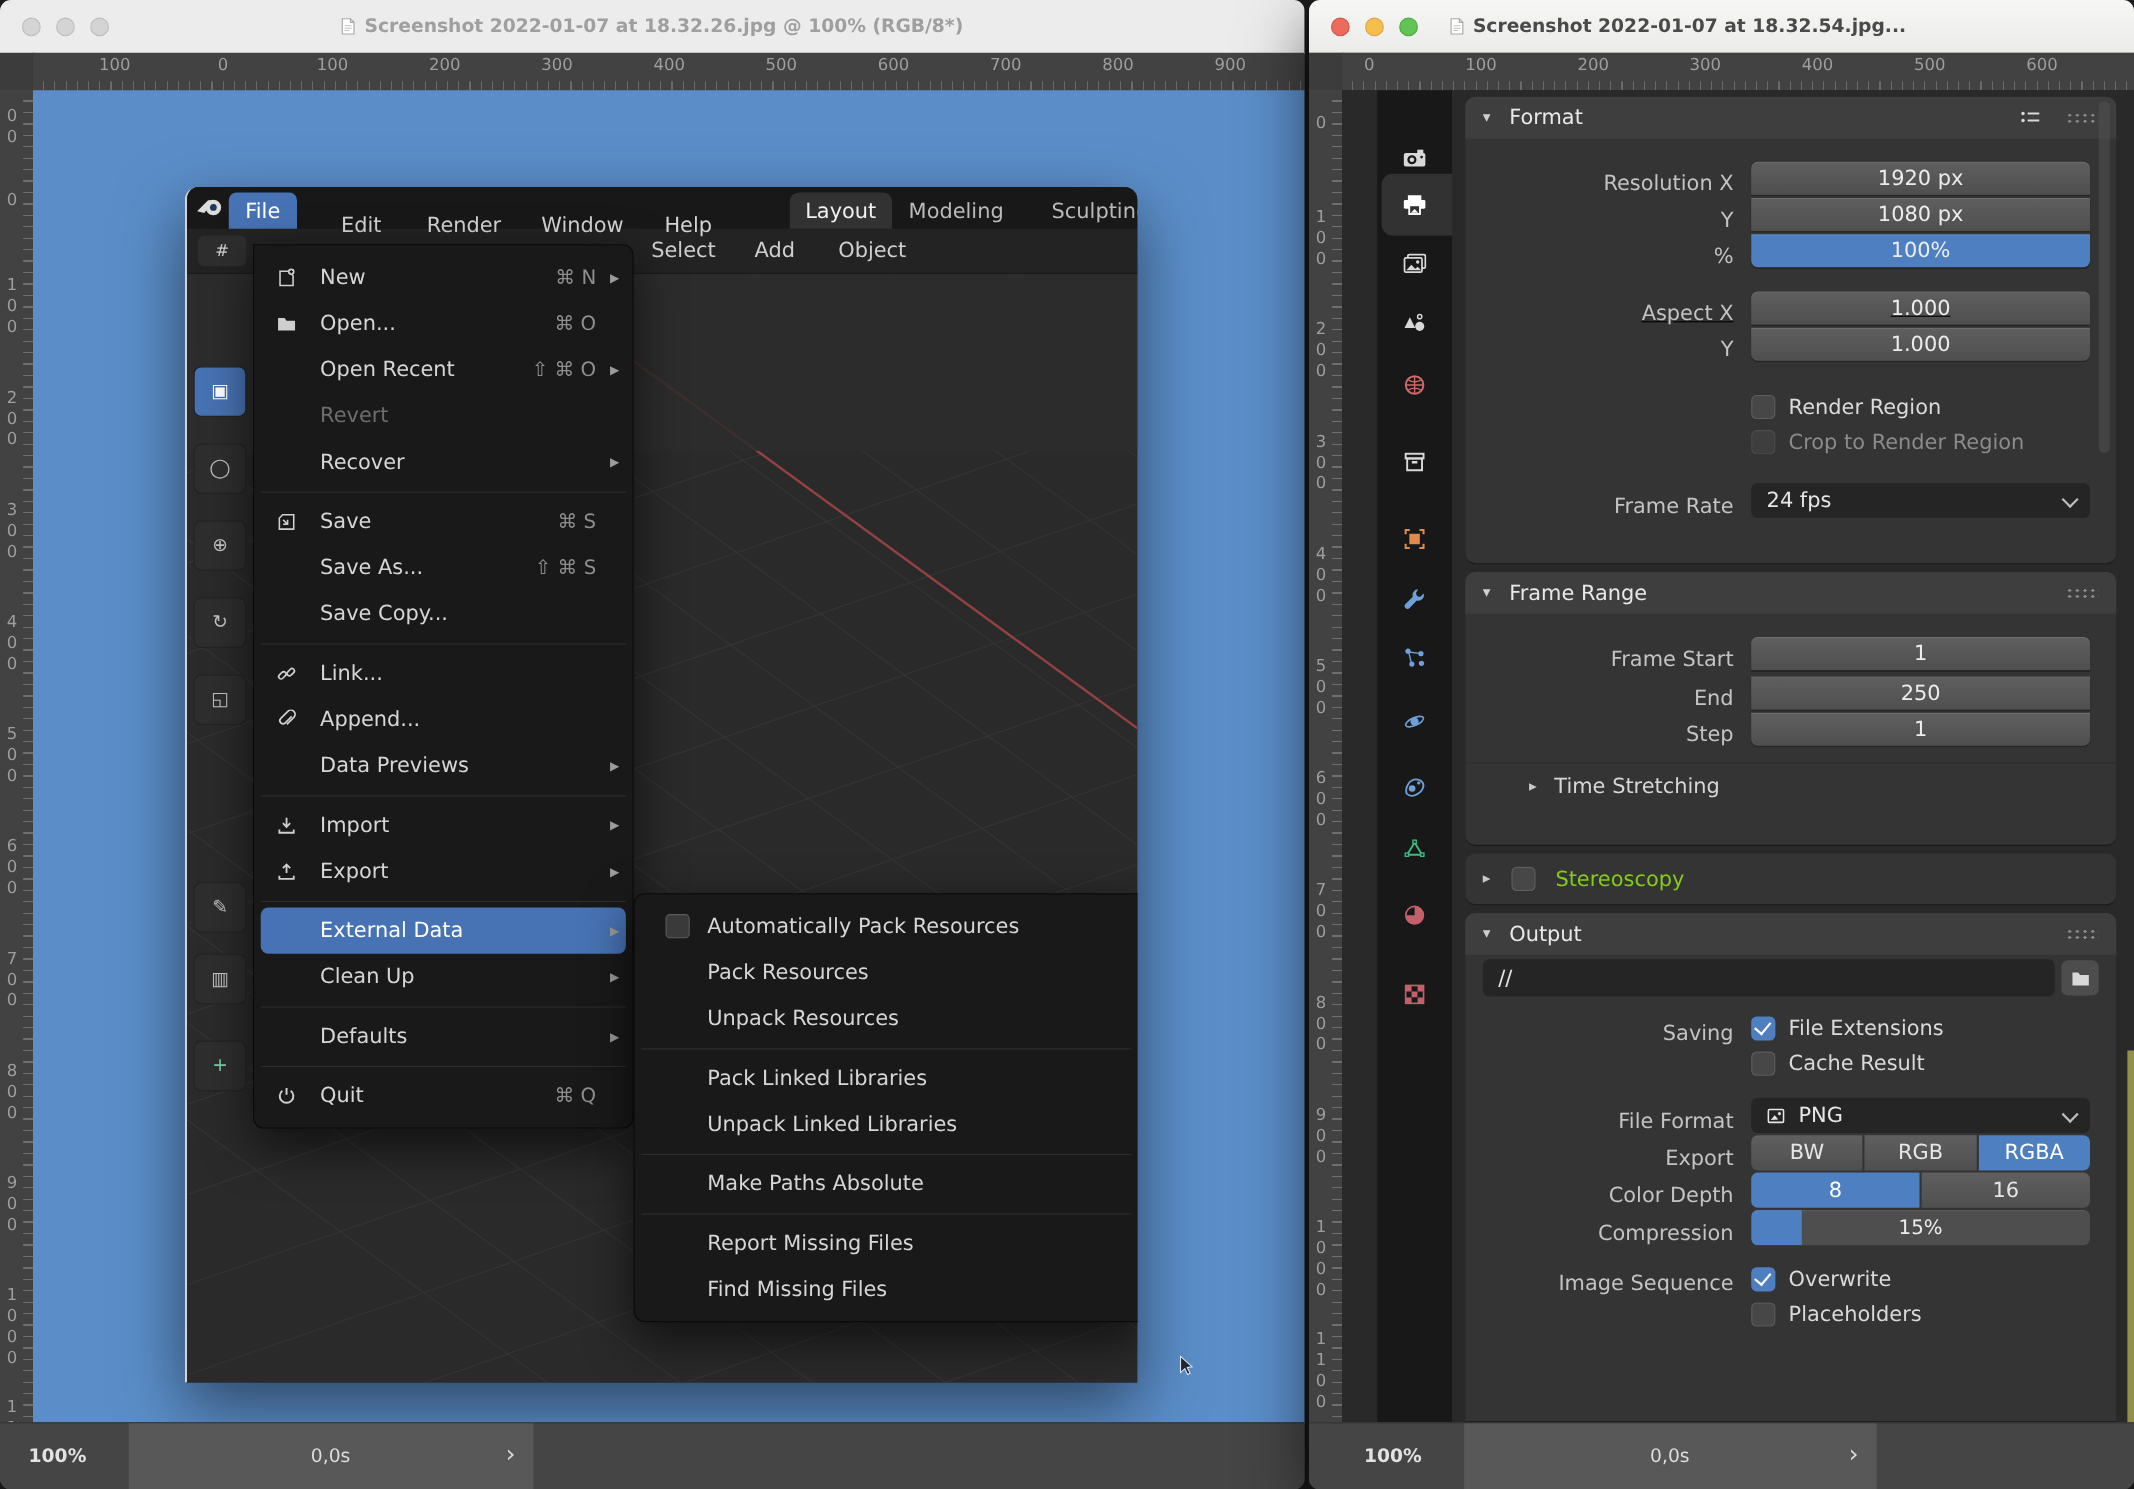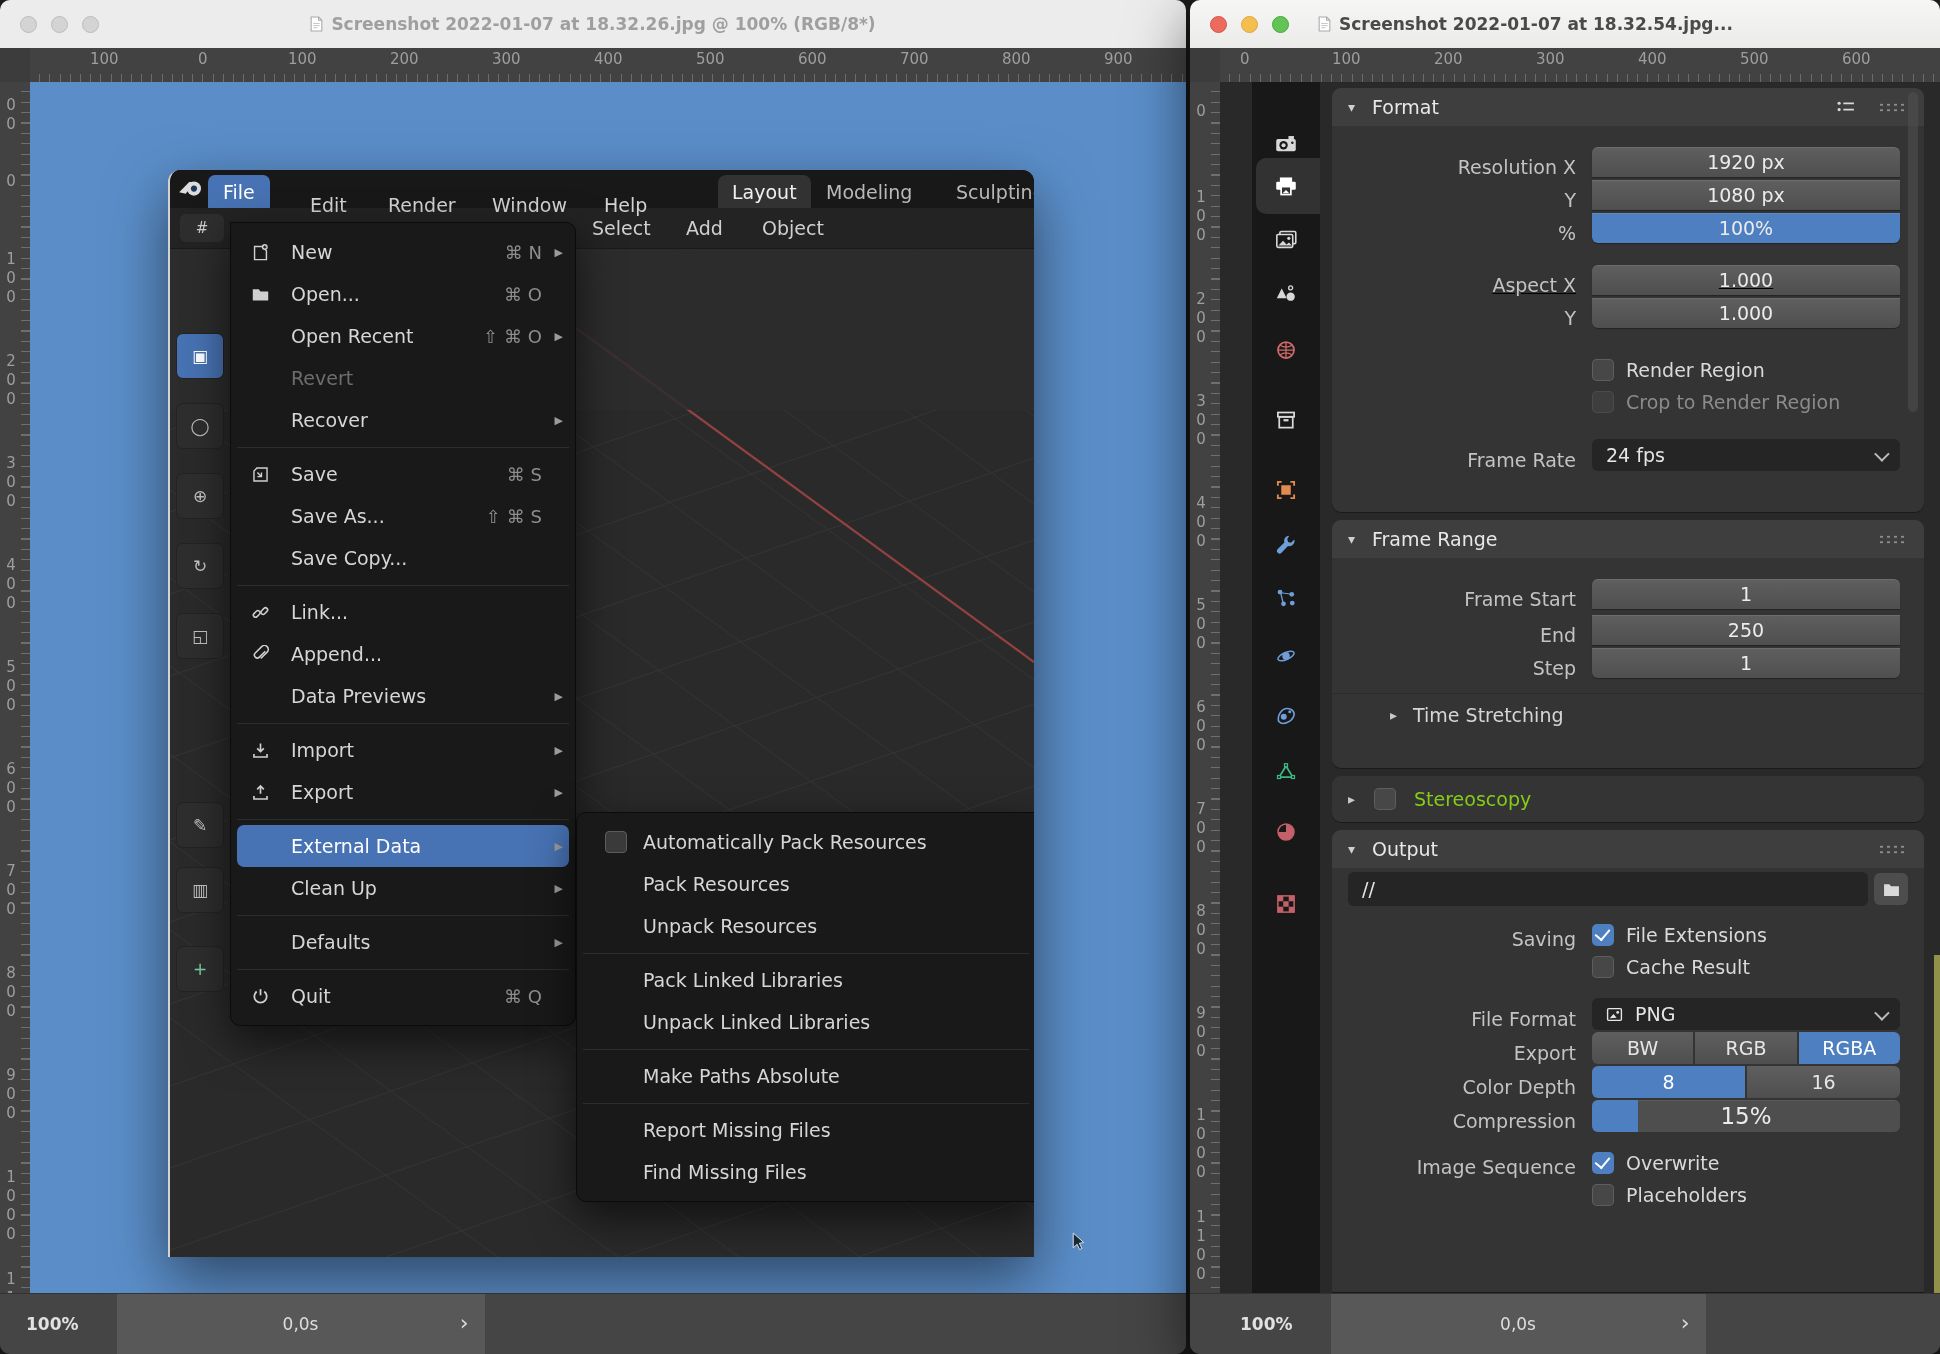--- a/index.html
+++ b/index.html
@@ -135,21 +135,21 @@
   .pathrow{height:34px;margin:4px 16px 0 16px;display:flex;align-items:center;}
   .pathfield{flex:1;height:34px;background:#252525;border-radius:6px;display:flex;align-items:center;padding:0 14px;color:#e6e6e6;font-size:19px;}
   .folderbtn{width:34px;height:32px;background:#4d4d4d;border-radius:6px;margin-left:6px;display:flex;align-items:center;justify-content:center;color:#ddd;}
   .segg{flex:1;display:flex;gap:2px;height:32px;}
   .segbtn{flex:1;background:linear-gradient(#5f5f5f,#4f4f4f);display:flex;align-items:center;justify-content:center;color:#e6e6e6;font-size:19px;}
   .segbtn:first-child{border-radius:6px 0 0 6px;}
   .segbtn:last-child{border-radius:0 6px 6px 0;}
   .segbtn.on{background:#4e7fc0;color:#fff;}
   .slider{flex:1;height:32px;background:#4e4e4e;border-radius:6px;position:relative;overflow:hidden;display:flex;align-items:center;justify-content:center;box-shadow:inset 0 1px 0 rgba(255,255,255,.07);}
   .slider .fill{position:absolute;left:0;top:0;bottom:0;background:#4e7fc0;}
-  .slider .sv{position:relative;color:#ececec;font-size:23px;}
+  .slider .sv{position:relative;color:#ececec;font-size:18px;}
   .vscroll{position:absolute;right:22px;top:10px;width:10px;height:320px;background:#505050;border-radius:5px;opacity:.55;}
   .olive{position:absolute;right:0;top:873px;width:6px;height:340px;background:#a3a350;opacity:.85;}
 </style>
 </head>
 <body>
 
 <div class="stage">
 
   <section class="win left">
     <header class="titlebar inactive">

